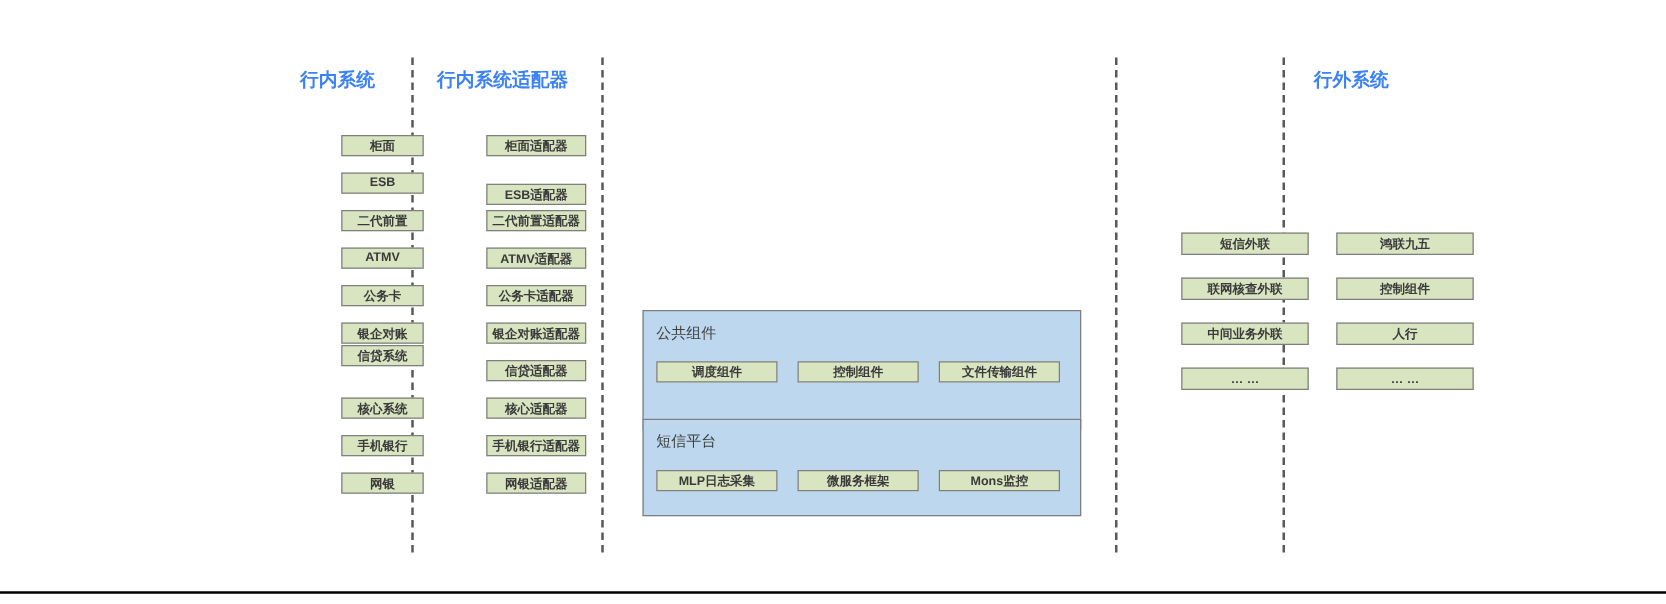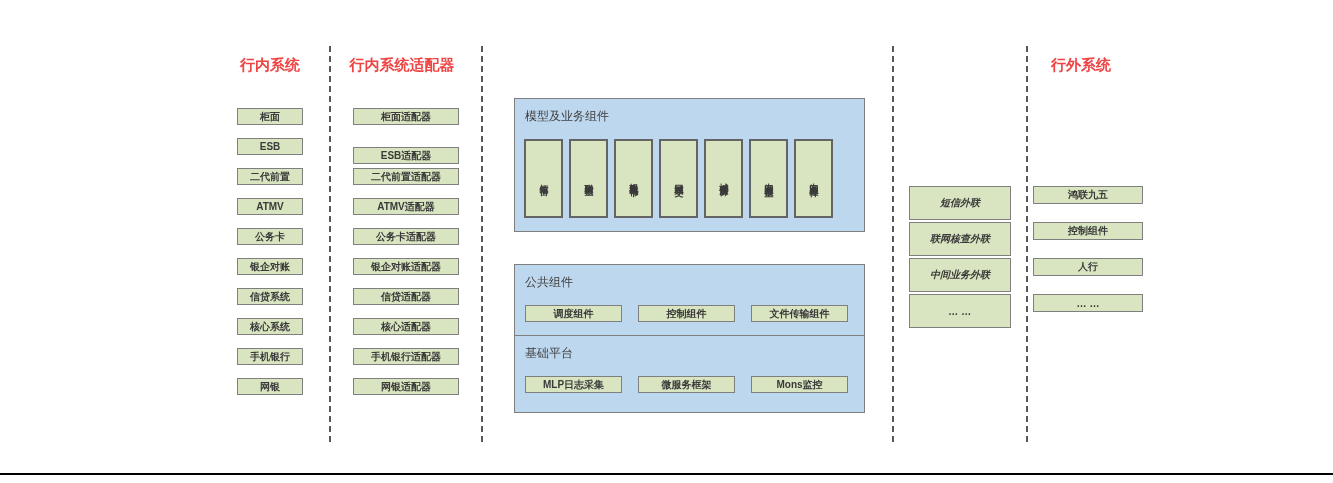--- a/index.html
+++ b/index.html
@@ -25,53 +25,54 @@
 
   
   .col-title {
     position: absolute;
     top: 55px;
     width: 160px;
     height: 20px;
     text-align: center;
     font-size: 15px;
     font-weight: bold;
-    color: #ef4444;
+    color: #3b82f6;
     line-height: 20px;
     white-space: nowrap;
   }
 
   
   .box {
     position: absolute;
     background: #d9e5c1;
     border: 1px solid #7f7f7f;
     display: flex;
     align-items: center;
     justify-content: center;
     font-size: 10px;
     font-weight: bold;
     color: #3a3a3a;
     white-space: nowrap;
+    margin-left: 36px;
   }
   .c1 { left: 237px; width: 66px;  height: 17px; }
-  .c2 { left: 353px; width: 106px; height: 17px; }
-  .c4 { left: 909px; width: 102px; height: 34px; font-style: italic; }
+  .c2 { left: 353px; width: 80px; height: 17px; }
+  .c4 { left: 909px; width: 102px; height: 18px; }
   .c5 { left: 1033px; width: 110px; height: 18px; }
 
   
   .section {
     position: absolute;
     left: 514px;
     width: 351px;
     background: #bdd7ee;
     border: 1px solid #7f7f7f;
   }
   .sec1 { top: 98px;  height: 134px; }
-  .sec2 { top: 264px; height: 96px; }
+  .sec2 { top: 248px; height: 96px; }
   .sec3 { top: 335px; height: 78px; }
   .section-label {
     position: absolute;
     left: 10px;
     top: 9px;
     font-size: 12px;
     color: #3f3f3f;
     white-space: nowrap;
   }
 
@@ -134,56 +135,46 @@
   <div class="col-title" style="left:190px">行内系统</div>
   <div class="col-title" style="left:322px">行内系统适配器</div>
   <div class="col-title" style="left:1001px">行外系统</div>
 
   <div class="box c1" style="top:108px">柜面</div>
   <div class="box c1" style="top:138px">ESB</div>
   <div class="box c1" style="top:168px">二代前置</div>
   <div class="box c1" style="top:198px">ATMV</div>
   <div class="box c1" style="top:228px">公务卡</div>
   <div class="box c1" style="top:258px">银企对账</div>
-  <div class="box c1" style="top:288px">信贷系统</div>
+  <div class="box c1" style="top:276px">信贷系统</div>
   <div class="box c1" style="top:318px">核心系统</div>
   <div class="box c1" style="top:348px">手机银行</div>
   <div class="box c1" style="top:378px">网银</div>
 
   <div class="box c2" style="top:108px">柜面适配器</div>
   <div class="box c2" style="top:147px">ESB适配器</div>
   <div class="box c2" style="top:168px">二代前置适配器</div>
   <div class="box c2" style="top:198px">ATMV适配器</div>
   <div class="box c2" style="top:228px">公务卡适配器</div>
   <div class="box c2" style="top:258px">银企对账适配器</div>
   <div class="box c2" style="top:288px">信贷适配器</div>
   <div class="box c2" style="top:318px">核心适配器</div>
   <div class="box c2" style="top:348px">手机银行适配器</div>
   <div class="box c2" style="top:378px">网银适配器</div>
 
-  <div class="section sec1">
-    <div class="section-label">模型及业务组件</div>
-    <div class="vbox" style="left:9px">短信平台</div>
-    <div class="vbox" style="left:54px">联网核查</div>
-    <div class="vbox" style="left:99px">银联及银行卡</div>
-    <div class="vbox" style="left:144px">同城票交</div>
-    <div class="vbox" style="left:189px">城商行清算</div>
-    <div class="vbox" style="left:234px">中间业务模型</div>
-    <div class="vbox" style="left:279px">中间业务组件</div>
-  </div>
 
   <div class="section sec2">
     <div class="section-label">公共组件</div>
     <div class="pill" style="left:10px">调度组件</div>
     <div class="pill" style="left:123px">控制组件</div>
     <div class="pill" style="left:236px">文件传输组件</div>
   </div>
 
   <div class="section sec3">
-    <div class="section-label">基础平台</div>
+    <div class="section-label">短信平台</div>
     <div class="pill" style="left:10px">MLP日志采集</div>
     <div class="pill" style="left:123px">微服务框架</div>
     <div class="pill" style="left:236px">Mons监控</div>
   </div>
 
   <div class="box c4" style="top:186px">短信外联</div>
   <div class="box c4" style="top:222px">联网核查外联</div>
   <div class="box c4" style="top:258px">中间业务外联</div>
   <div class="box c4" style="top:294px">… …</div>
 

